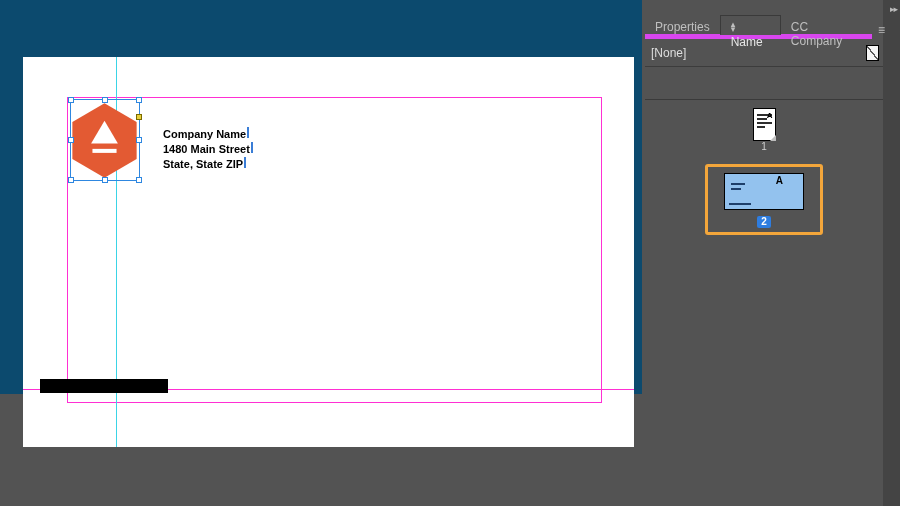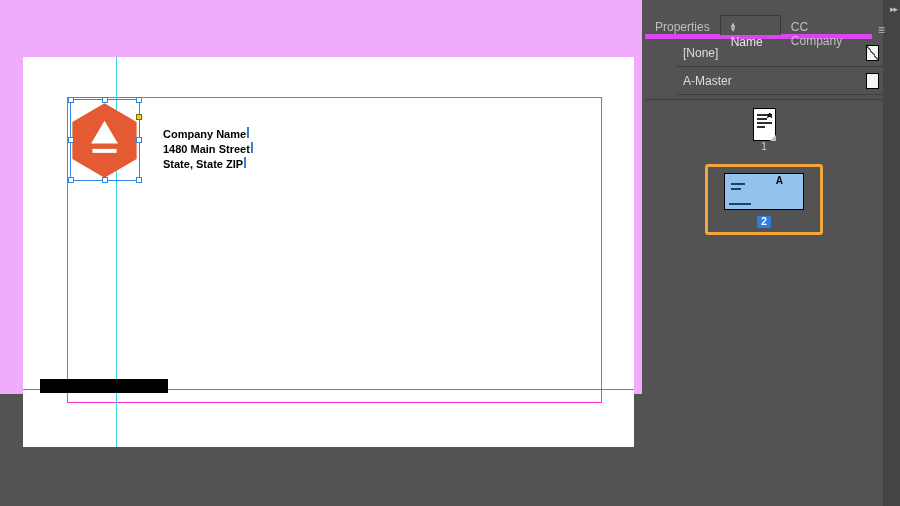--- a/index.html
+++ b/index.html
@@ -4,21 +4,21 @@
 <style>
   * { box-sizing: border-box; margin: 0; padding: 0; }
   html, body { width: 900px; height: 506px; overflow: hidden; font-family: "Helvetica Neue", Arial, sans-serif; }
   body { background: #535353; display: flex; }
 
   
   .canvas-area {
     position: relative;
     width: 642px;   
     height: 394px;
-    background: #f0abfc;
+    background: #0c4a6e;
   }
   .document {
     position: absolute;
     left: 23px; top: 57px;
     width: 611px; height: 390px;
     background: #ffffff;
   }
   
   .margin-box {
     position: absolute;
@@ -155,21 +155,20 @@
     position: absolute;
     left: 3px; top: 39px; right: 17px;
   }
   .master-row {
     position: relative;
     height: 28px;
     border-bottom: 1px solid #3c3c3c;
     padding-left: 6px;
     line-height: 28px;
     color: #dedede;
-    margin-left: 32px;
   }
   .master-swatch {
     position: absolute;
     right: 4px; top: 6px;
     width: 13px; height: 16px;
     background: #f5f5f5;
     border: 1px solid #000;
   }
   .master-swatch.none {
     background:
@@ -268,24 +267,20 @@
       <span class="updown"><span>▴</span><span>▾</span></span><span>Name</span>
     </div>
     <div class="tab">CC Company</div>
   </div>
 
   <div class="master-list">
     <div class="master-row">
       <span>[None]</span>
       <div class="master-swatch none"></div>
     </div>
-    <div class="master-row">
-      <span>A-Master</span>
-      <div class="master-swatch"></div>
-    </div>
   </div>
 
   <div class="pages-area">
     <div class="page-stack">
 
       <div style="display:flex;flex-direction:column;align-items:center;">
         <div class="page1">
           <span class="badge">A</span>
           <div class="l"></div>
             <div class="l" style="width:70%"></div>

